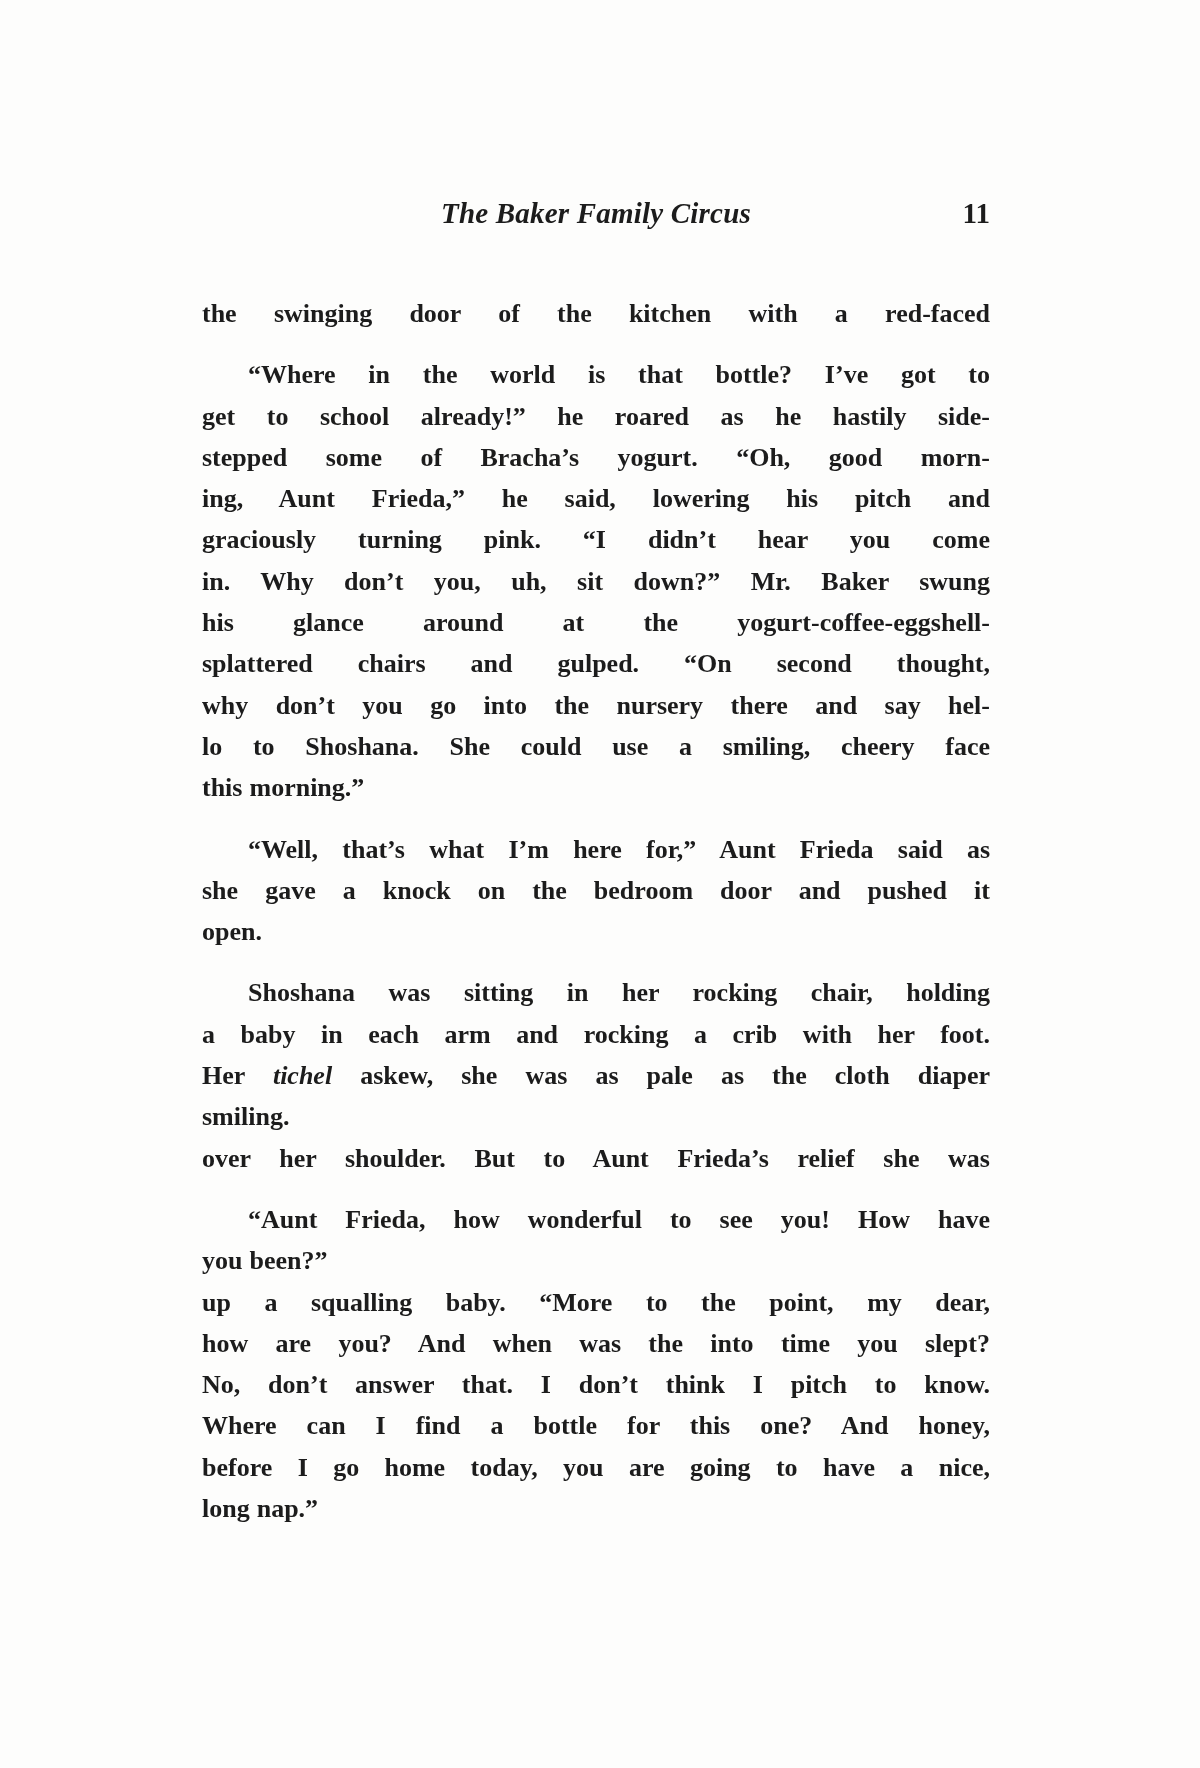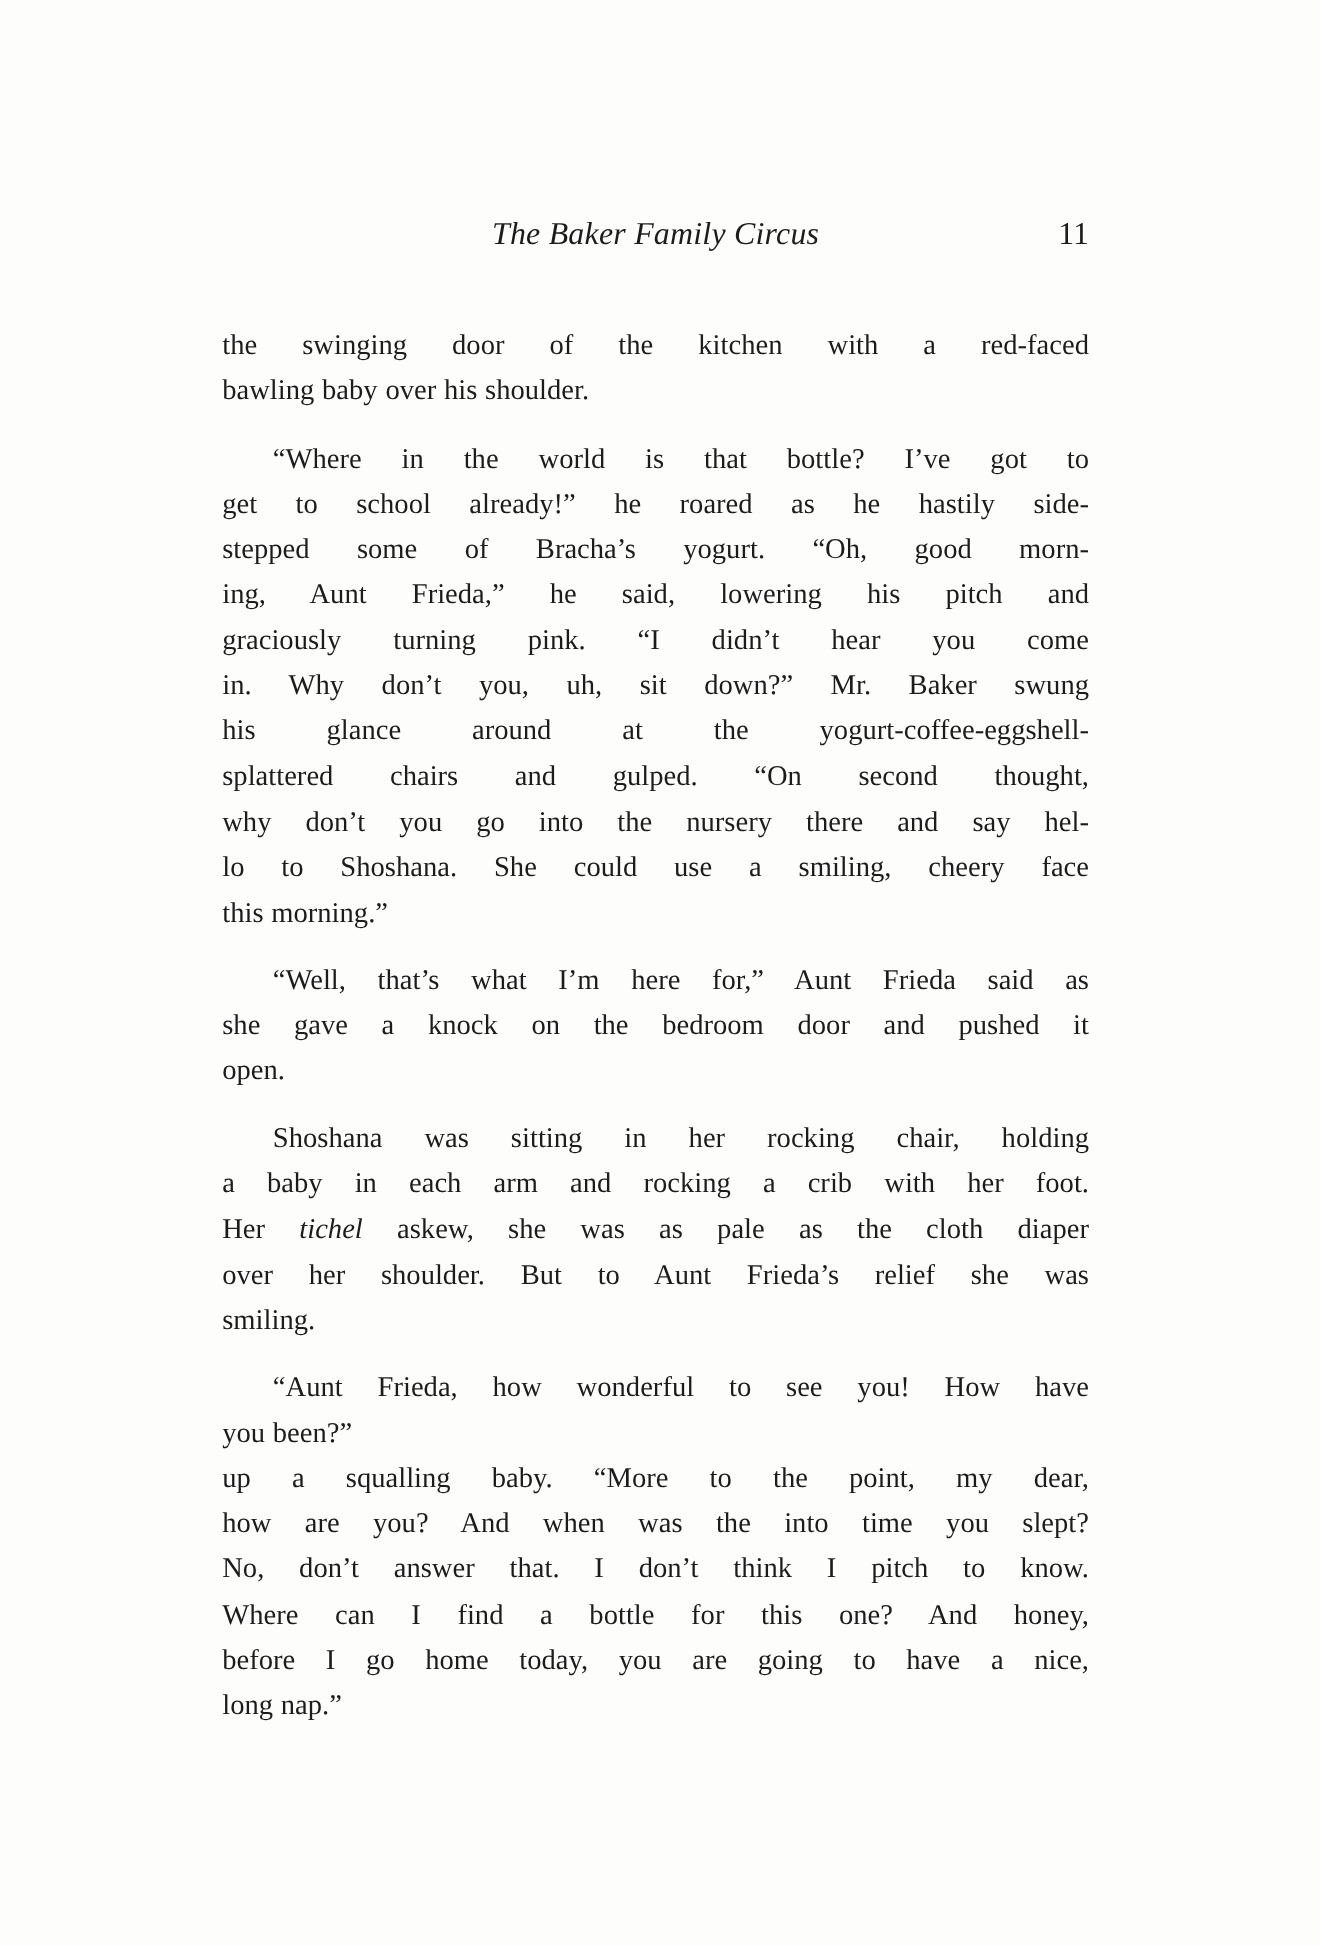--- a/index.html
+++ b/index.html
@@ -11,20 +11,21 @@
     height: 1768px;
     background: #fdfdfc;
     position: relative;
     overflow: hidden;
     font-family: "Liberation Serif", "DejaVu Serif", serif;
     color: #1c1c1c;
   }
   .book-page {
     position: absolute;
     inset: 0;
+    font-weight: bold;
   }
   .running-head {
     position: absolute;
     top: 196px;
     left: 202px;
     width: 788px;
     height: 42px;
     font-size: 29px;
     line-height: 34px;
   }
@@ -77,21 +78,20 @@
 
 <div class="book-page">
   <div class="running-head">
     <span class="title">The Baker Family Circus</span>
     <span class="folio">11</span>
   </div>
 
   <div class="text-block">
       <div class="paragraph">
         <div class="line">the swinging door of the kitchen with a red-faced</div>
-        <div class="line para-end">bawling baby over his shoulder.</div>
       </div>
       <div class="paragraph">
         <div class="line indent">“Where in the world is that bottle? I’ve got to</div>
         <div class="line">get to school already!” he roared as he hastily side-</div>
         <div class="line">stepped some of Bracha’s yogurt. “Oh, good morn-</div>
         <div class="line">ing, Aunt Frieda,” he said, lowering his pitch and</div>
         <div class="line">graciously turning pink. “I didn’t hear you come</div>
         <div class="line">in. Why don’t you, uh, sit down?” Mr. Baker swung</div>
         <div class="line">his glance around at the yogurt-coffee-eggshell-</div>
         <div class="line">splattered chairs and gulped. “On second thought,</div>
@@ -101,22 +101,22 @@
       </div>
       <div class="paragraph">
         <div class="line indent">“Well, that’s what I’m here for,” Aunt Frieda said as</div>
         <div class="line">she gave a knock on the bedroom door and pushed it</div>
         <div class="line para-end">open.</div>
       </div>
       <div class="paragraph">
         <div class="line indent">Shoshana was sitting in her rocking chair, holding</div>
         <div class="line">a baby in each arm and rocking a crib with her foot.</div>
         <div class="line">Her <em>tichel</em> askew, she was as pale as the cloth diaper</div>
+        <div class="line para-end">smiling.</div>
         <div class="line">over her shoulder. But to Aunt Frieda’s relief she was</div>
-        <div class="line para-end">smiling.</div>
       </div>
       <div class="paragraph">
         <div class="line indent">“Aunt Frieda, how wonderful to see you! How have</div>
         <div class="line para-end">you been?”</div>
       </div>
       <div class="paragraph">
         <div class="line">up a squalling baby. “More to the point, my dear,</div>
         <div class="line">how are you? And when was the into time you slept?</div>
         <div class="line">No, don’t answer that. I don’t think I pitch to know.</div>
         <div class="line">Where can I find a bottle for this one? And honey,</div>

